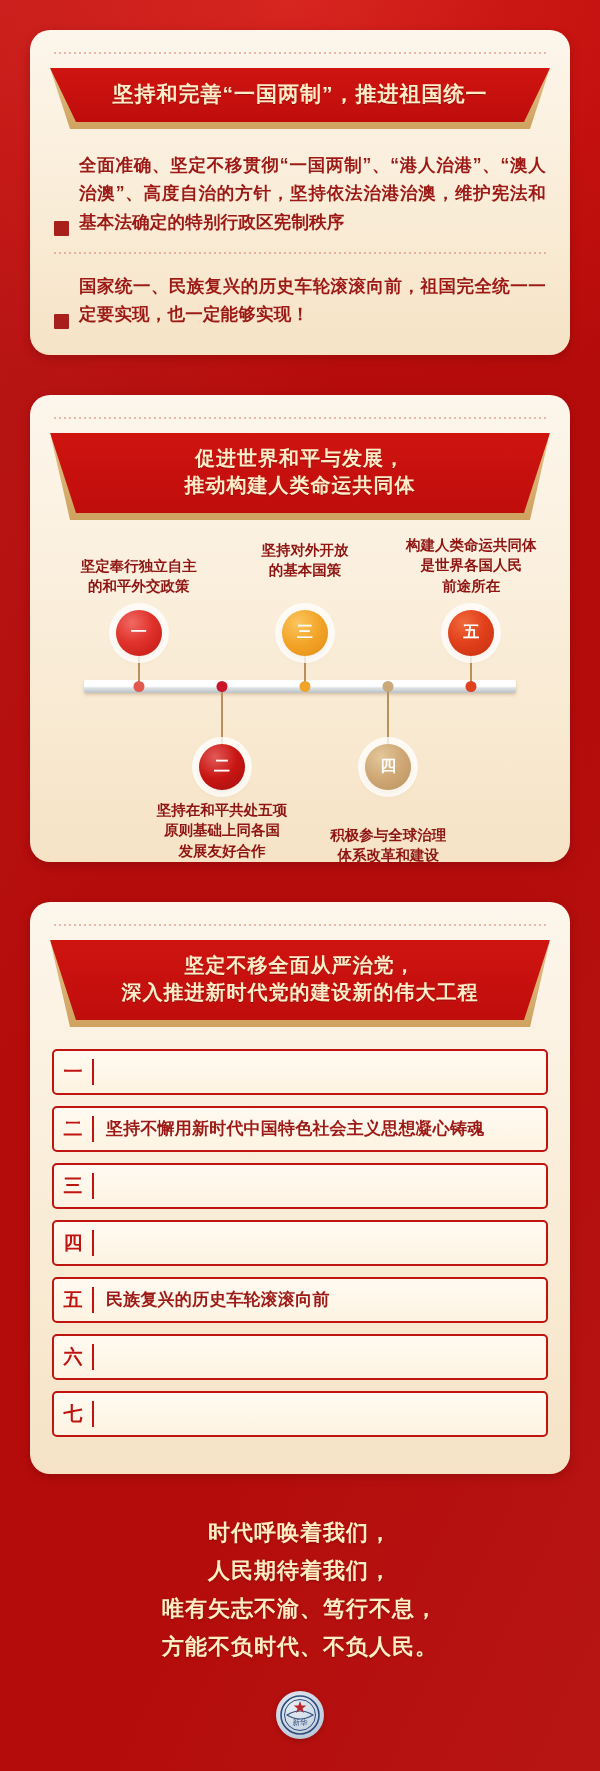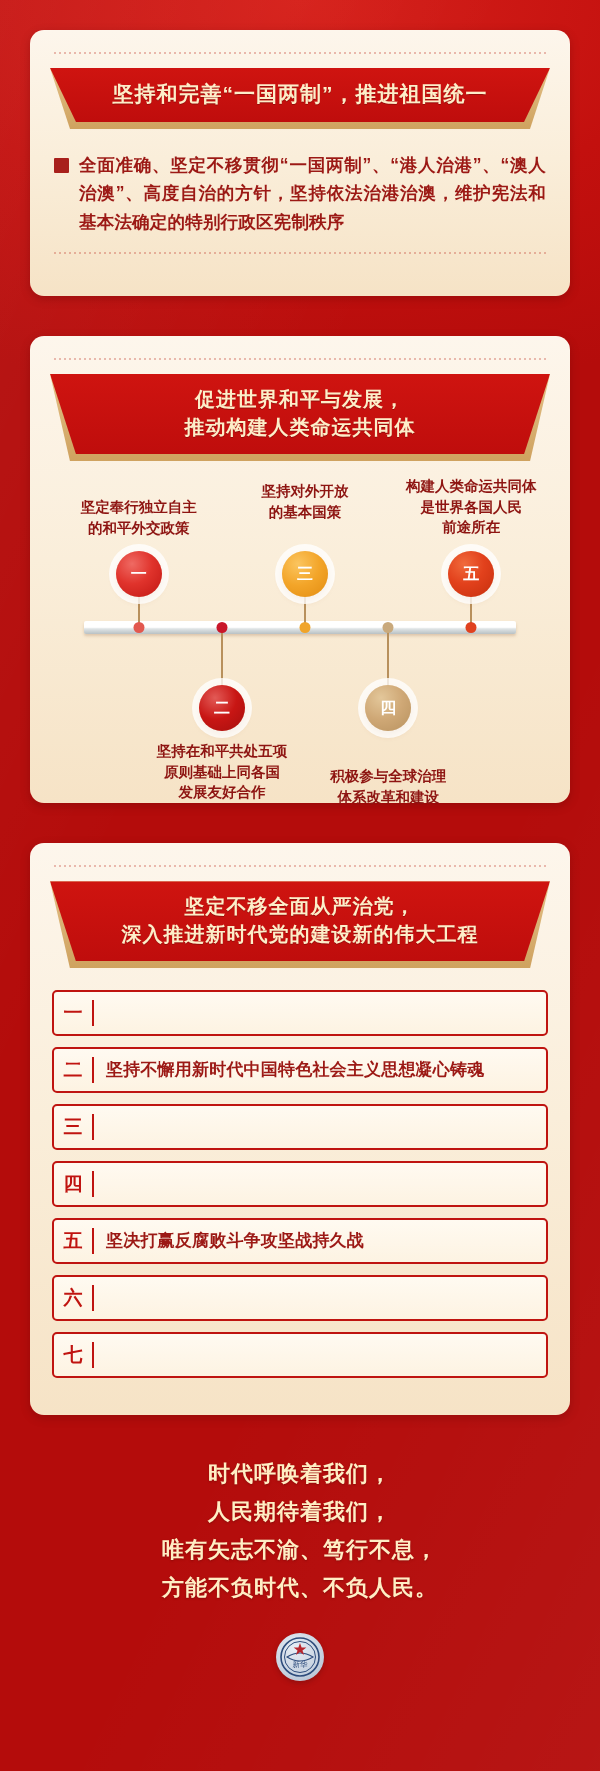--- a/index.html
+++ b/index.html
@@ -24,21 +24,21 @@
     background:
       linear-gradient(115deg, rgba(255,255,255,0.05) 0%, rgba(255,255,255,0) 35%),
       linear-gradient(295deg, rgba(255,255,255,0.045) 0%, rgba(255,255,255,0) 40%);
     pointer-events: none;
   }
 
   
   .card {
     position: relative;
     margin: 0 30px 40px 30px;
-    border-radius: 14px;
+    border-radius: 20px;
     background: linear-gradient(180deg, #fdf6ec 0%, #faeeda 48%, #f6e3c6 100%);
     box-shadow: 0 3px 10px rgba(90,8,8,0.30);
     padding: 22px 18px 26px 18px;
   }
   .card.first { margin-top: 30px; }
 
   
   .dot-rule {
     height: 2px;
     margin: 0 4px 14px 4px;
@@ -71,21 +71,21 @@
     letter-spacing: 1px;
     line-height: 1.38;
     text-shadow: 0 1px 0 rgba(120,10,10,.6);
     white-space: pre-line;
   }
   .ribbon-title.two { font-size: 20px; }
 
   
   .bullet-row {
     display: flex;
-    align-items: flex-start;
+    align-items: flex-end;
     gap: 10px;
     padding: 2px 6px 0 6px;
   }
   .bullet-sq {
     flex: 0 0 auto;
     width: 15px; height: 15px;
     background: #a8201c;
     margin-top: 7px;
     border-radius: 1px;
   }
@@ -240,20 +240,24 @@
 
   <div style="height:20px"></div>
 
   <div class="bullet-row">
     <div class="bullet-sq"></div>
     <div class="bullet-text">全面准确、坚定不移贯彻“一国两制”、“港人治港”、“澳人治澳”、高度自治的方针，坚持依法治港治澳，维护宪法和基本法确定的特别行政区宪制秩序</div>
   </div>
 
   <div class="dot-rule mid"></div>
 
+  <div class="bullet-row">
+    <div class="bullet-sq"></div>
+    <div class="bullet-text">国家统一、民族复兴的历史车轮滚滚向前，祖国完全统一一定要实现，也一定能够实现！</div>
+  </div>
 </div>
 
 <div class="card">
   <div class="dot-rule"></div>
 
   <div class="ribbon-wrap">
     <div class="ribbon-gold">
       <div class="ribbon">
         <div class="ribbon-title two">促进世界和平与发展，
 推动构建人类命运共同体</div>
@@ -318,21 +322,21 @@
         <div class="num-text">坚持不懈用新时代中国特色社会主义思想凝心铸魂</div>
       </div>
       <div class="num-item">
         <div class="num-badge">三</div>
       </div>
       <div class="num-item">
         <div class="num-badge">四</div>
       </div>
       <div class="num-item">
         <div class="num-badge">五</div>
-        <div class="num-text">坚决打赢反腐败斗争攻坚战持久战</div>
+        <div class="num-text">民族复兴的历史车轮滚滚向前</div>
       </div>
       <div class="num-item">
         <div class="num-badge">六</div>
       </div>
       <div class="num-item">
         <div class="num-badge">七</div>
       </div>
     </div>
 </div>
 

